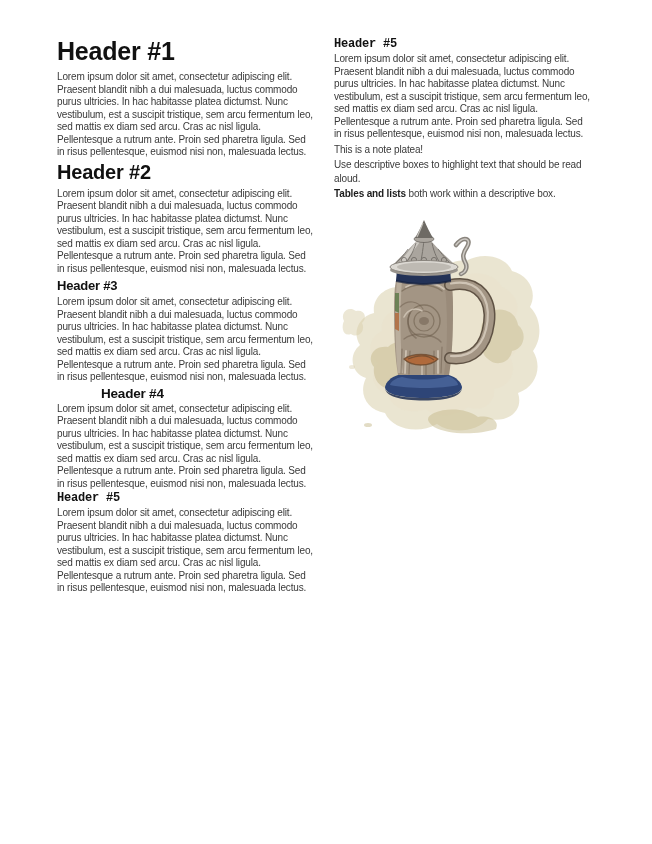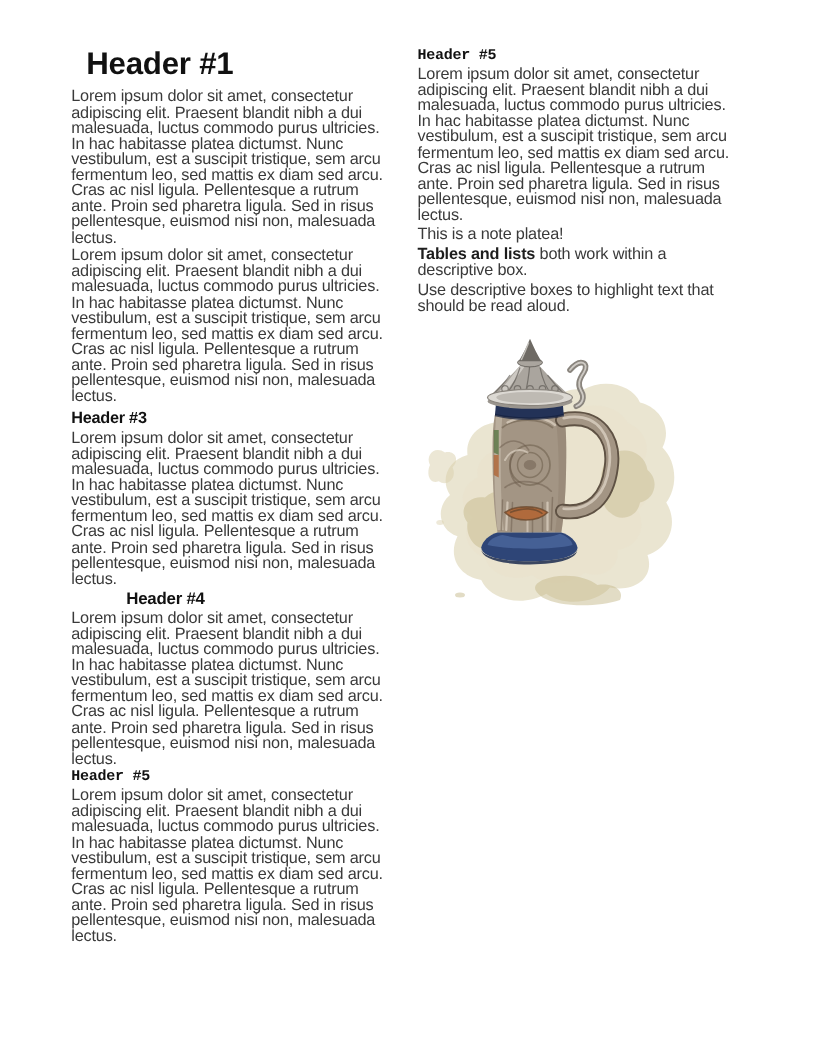--- a/index.html
+++ b/index.html
@@ -4,56 +4,57 @@
 <style>
   html,body{margin:0;padding:0;background:#ffffff;}
   .page{
     position:relative;width:652px;height:844px;background:#ffffff;overflow:hidden;
     font-family:"Liberation Sans","DejaVu Sans",sans-serif;color:#3a3a3a;
   }
   .col{position:absolute;top:38px;width:256px;}
   .col-left{left:57px;}
   .col-right{left:334px;}
   .col p{
-    margin:0 0 2px 0;font-size:13px;line-height:12.5px;letter-spacing:-0.15px;color:#3a3a3a;
+    margin:0 0 2px 0;font-size:10px;line-height:12.5px;letter-spacing:-0.15px;color:#3a3a3a;
   }
   .col h1,.col h2,.col h3,.col h4,.col h5{color:#111;font-weight:700;letter-spacing:-0.2px;}
-  .col h1{margin:0 0 6px 12px;font-size:25px;line-height:27px;}
+  .col h1{margin:0 0 6px 0;font-size:25px;line-height:27px;}
   .col h2{margin:2px 0 4px 0;font-size:20px;line-height:23px;}
   .col h3{margin:0 0 2px 0;font-size:13px;line-height:17px;}
   .col h4{margin:0 0 2px 0;font-size:13.5px;line-height:15px;padding-left:44px;}
   .col h5{margin:0 0 2px 0;font-size:12px;line-height:13px;font-family:Liberation Mono, monospace;}
   .col-right p.note-body{margin:0 0 2px 0;line-height:13.5px;}
   strong.inline-bold{color:#1d1d1d;letter-spacing:-0.15px;}
   figure.stein{margin:16px 0 0 4px;padding:0;width:212px;height:222px;}
   figure.stein svg{display:block;width:212px;height:222px;}
 </style>
 </head>
 <body>
 
 <div class="page">
 
   <div class="col col-left">
     <h1>Header #1</h1>
     <p>Lorem ipsum dolor sit amet, consectetur adipiscing elit. Praesent blandit nibh a dui malesuada, luctus commodo purus ultricies. In hac habitasse platea dictumst. Nunc vestibulum, est a suscipit tristique, sem arcu fermentum leo, sed mattis ex diam sed arcu. Cras ac nisl ligula. Pellentesque a rutrum ante. Proin sed pharetra ligula. Sed in risus pellentesque, euismod nisi non, malesuada lectus.</p>
+    <h2>Header #2</h2>
     <p>Lorem ipsum dolor sit amet, consectetur adipiscing elit. Praesent blandit nibh a dui malesuada, luctus commodo purus ultricies. In hac habitasse platea dictumst. Nunc vestibulum, est a suscipit tristique, sem arcu fermentum leo, sed mattis ex diam sed arcu. Cras ac nisl ligula. Pellentesque a rutrum ante. Proin sed pharetra ligula. Sed in risus pellentesque, euismod nisi non, malesuada lectus.</p>
     <h3>Header #3</h3>
     <p>Lorem ipsum dolor sit amet, consectetur adipiscing elit. Praesent blandit nibh a dui malesuada, luctus commodo purus ultricies. In hac habitasse platea dictumst. Nunc vestibulum, est a suscipit tristique, sem arcu fermentum leo, sed mattis ex diam sed arcu. Cras ac nisl ligula. Pellentesque a rutrum ante. Proin sed pharetra ligula. Sed in risus pellentesque, euismod nisi non, malesuada lectus.</p>
     <h4>Header #4</h4>
     <p>Lorem ipsum dolor sit amet, consectetur adipiscing elit. Praesent blandit nibh a dui malesuada, luctus commodo purus ultricies. In hac habitasse platea dictumst. Nunc vestibulum, est a suscipit tristique, sem arcu fermentum leo, sed mattis ex diam sed arcu. Cras ac nisl ligula. Pellentesque a rutrum ante. Proin sed pharetra ligula. Sed in risus pellentesque, euismod nisi non, malesuada lectus.</p>
     <h5>Header #5</h5>
     <p>Lorem ipsum dolor sit amet, consectetur adipiscing elit. Praesent blandit nibh a dui malesuada, luctus commodo purus ultricies. In hac habitasse platea dictumst. Nunc vestibulum, est a suscipit tristique, sem arcu fermentum leo, sed mattis ex diam sed arcu. Cras ac nisl ligula. Pellentesque a rutrum ante. Proin sed pharetra ligula. Sed in risus pellentesque, euismod nisi non, malesuada lectus.</p>
   </div>
 
   <div class="col col-right">
     <h5>Header #5</h5>
     <p>Lorem ipsum dolor sit amet, consectetur adipiscing elit. Praesent blandit nibh a dui malesuada, luctus commodo purus ultricies. In hac habitasse platea dictumst. Nunc vestibulum, est a suscipit tristique, sem arcu fermentum leo, sed mattis ex diam sed arcu. Cras ac nisl ligula. Pellentesque a rutrum ante. Proin sed pharetra ligula. Sed in risus pellentesque, euismod nisi non, malesuada lectus.</p>
     <p class="note-body">This is a note platea!</p>
+    <p class="note-body">Use descriptive boxes to highlight text that should be read aloud.</p>
     <p class="note-body"><strong class="inline-bold">Tables and lists</strong><span> both work within a descriptive box.</span></p>
-    <p class="note-body">Use descriptive boxes to highlight text that should be read aloud.</p>
 
     <figure class="stein">
       <svg viewBox="0 0 212 222" xmlns="http://www.w3.org/2000/svg">
 
         <path opacity="0.55" d="M128,44 C146,34 168,40 174,54 C190,58 200,74 192,90 C204,102 204,122 195,134 C205,150 198,170 180,176 C186,194 170,206 150,202 C140,214 114,218 99,207 C80,218 54,212 47,196 C29,193 20,177 28,161 C13,156 10,138 22,128 C14,116 20,100 36,96 C34,80 48,68 66,70 C72,56 90,48 104,52 C110,46 120,42 128,44 Z" fill="#d9cfab"></path>
         <path opacity="0.7" d="M120,60 C140,52 158,58 164,70 C178,76 184,90 176,102 C186,114 184,132 172,140 C180,154 172,170 156,172 C158,186 144,196 130,190 C118,200 98,202 88,192 C72,198 54,192 50,178 C36,174 30,158 40,146 C28,138 30,120 44,114 C42,100 54,90 68,92 C76,78 94,70 106,74 C110,66 114,62 120,60 Z" fill="#eae3cd"></path>
         <path opacity="0.5" d="M36,150 C28,140 36,128 50,130 C58,122 72,124 76,134 C88,136 90,150 80,156 C84,168 72,176 60,170 C48,176 34,166 36,150 Z" fill="#c6b98c"></path>
         <path opacity="0.45" d="M150,96 C162,88 178,94 180,108 C190,116 186,132 174,134 C172,146 158,150 150,142 C140,136 140,104 150,96 Z" fill="#c6b98c"></path>
         <path opacity="0.5" d="M96,196 C110,190 130,192 140,200 C152,198 162,204 158,212 C140,218 110,218 96,210 C88,204 88,200 96,196 Z" fill="#c6b98c"></path>
         <path opacity="0.5" d="M6,104 C2,96 10,88 18,94 C26,92 30,100 24,106 C28,114 20,122 13,117 C5,120 3,110 6,104 Z" fill="#d9cfab"></path>

